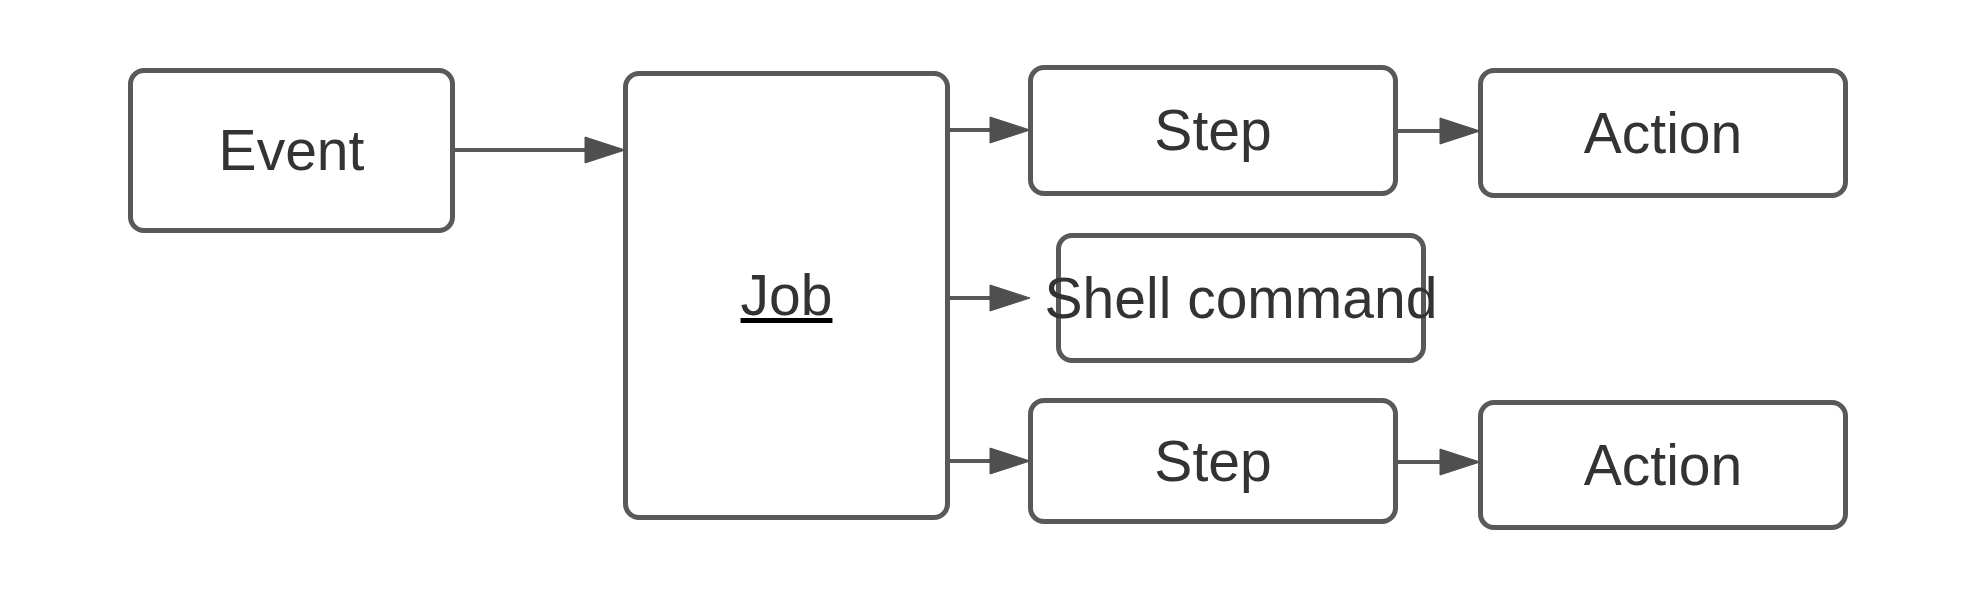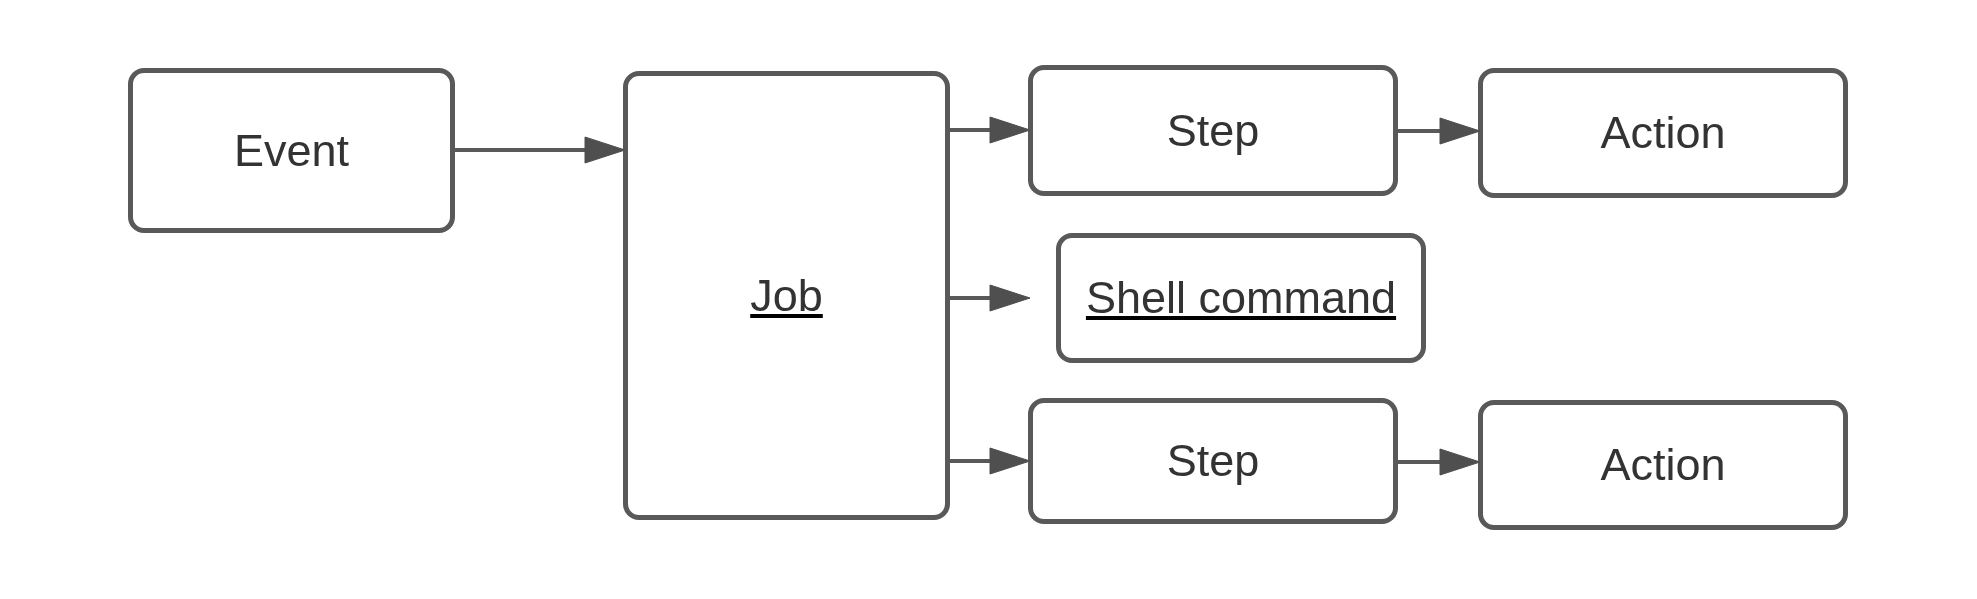--- a/index.html
+++ b/index.html
@@ -20,21 +20,21 @@
     box-sizing: border-box;
     background: #ffffff;
     border: 5px solid #595959;
     border-radius: 16px;
     display: flex;
     align-items: center;
     justify-content: center;
   }
   .node .label {
     color: #333333;
-    font-size: 45px;
+    font-size: 57px;
     line-height: 1.2;
     text-align: center;
     white-space: nowrap;
   }
   .edges {
     position: absolute;
     left: 0;
     top: 0;
     pointer-events: none;
   }
@@ -58,21 +58,21 @@
   </div>
 
   <div class="node" style="left:623px; top:71px; width:327px; height:449px;text-decoration:underline;">
     <span class="label">Job</span>
   </div>
 
   <div class="node" style="left:1028px; top:65px; width:370px; height:131px;">
     <span class="label">Step</span>
   </div>
 
-  <div class="node" style="left:1056px; top:233px; width:370px; height:130px;text-decoration:underline;">
+  <div class="node" style="left:1056px; top:233px; width:370px; height:130px;">
     <span class="label">Shell command</span>
   </div>
 
   <div class="node" style="left:1028px; top:398px; width:370px; height:126px;">
     <span class="label">Step</span>
   </div>
 
   <div class="node" style="left:1478px; top:68px; width:370px; height:130px;">
     <span class="label">Action</span>
   </div>

